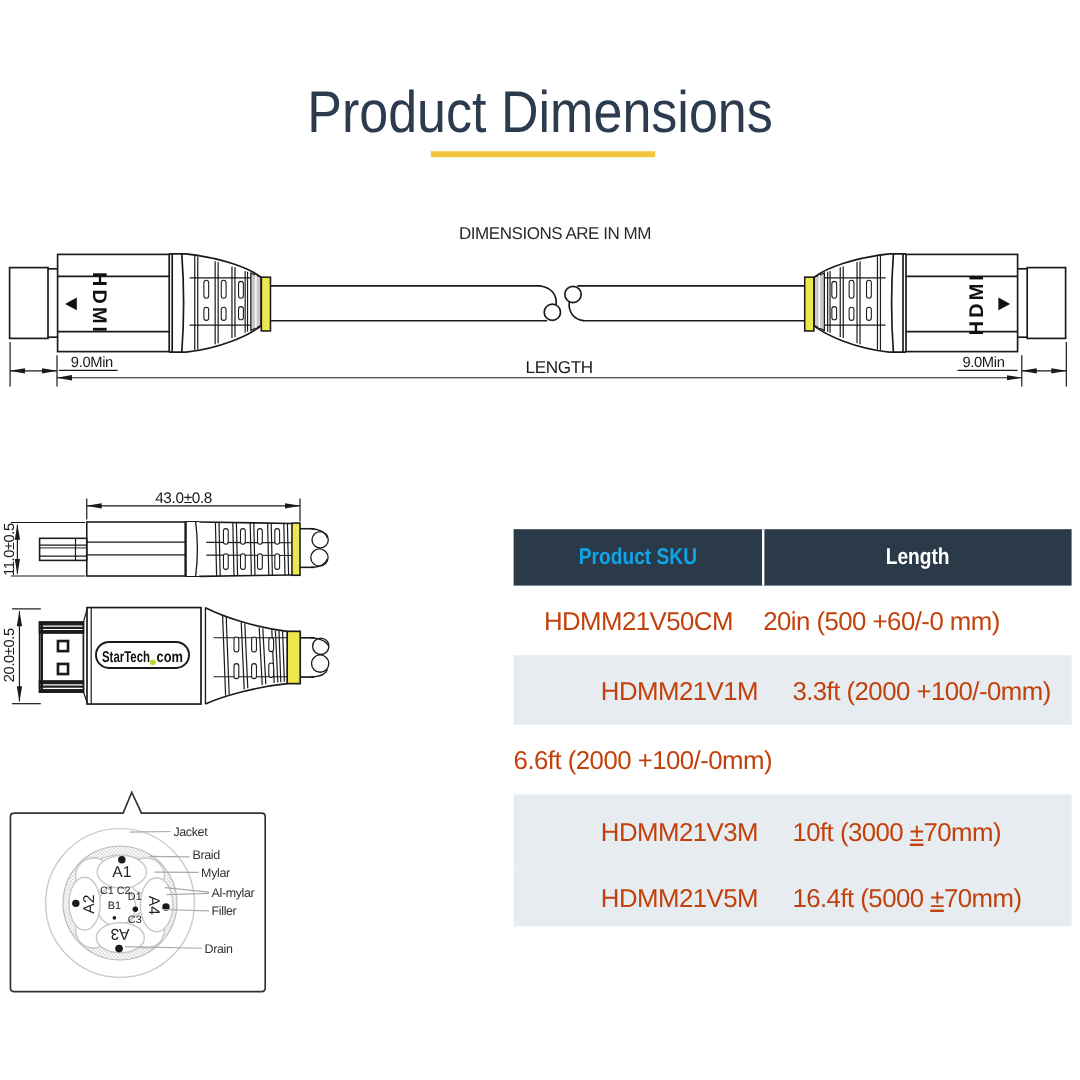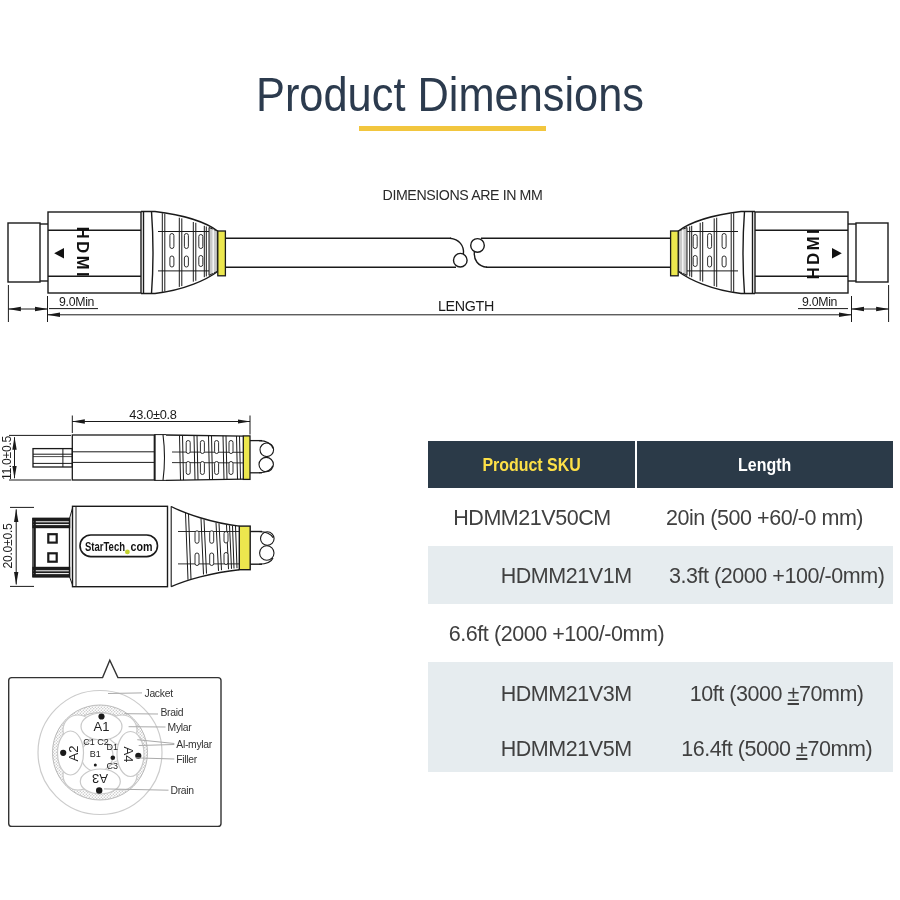--- a/index.html
+++ b/index.html
@@ -2,28 +2,28 @@
 <html><head>
 <meta charset="utf-8">
 <style>
   html,body{margin:0;padding:0;background:#fff;}
   body{width:900px;height:900px;position:relative;font-family:"Liberation Sans",sans-serif;overflow:hidden;}
   .title{position:absolute;left:0;top:66px;width:900px;text-align:center;color:#2c3b4e;font-size:49px;letter-spacing:0;transform:scaleX(0.885);transform-origin:450px 0;}
   .goldline{position:absolute;left:359px;top:126px;width:187px;height:4.5px;background:#f2c63e;}
   .dimnote{position:absolute;left:0;top:187px;width:925px;text-align:center;color:#2a2a2a;font-size:14.2px;letter-spacing:-0.4px;}
   .tbl{position:absolute;left:428px;top:441px;width:465px;}
   .th{height:47px;background:#2b3a48;position:relative;display:flex;align-items:center;}
-  .th .c1{width:208px;text-align:center;color:#fde047;font-size:19px;font-weight:bold;}
+  .th .c1{width:208px;text-align:center;color:#0ea5e9;font-size:19px;font-weight:bold;}
   .th span{display:inline-block;transform:scaleX(0.84);}
   .th .c2{width:257px;text-align:center;color:#fff;font-size:19px;font-weight:bold;}
   .th .vd{position:absolute;left:207px;top:0;width:2px;height:47px;background:#fff;}
-  .tr{display:flex;align-items:center;color:#404040;font-size:21.5px;letter-spacing:-0.45px;}
+  .tr{display:flex;align-items:center;color:#c2410c;font-size:21.5px;letter-spacing:-0.45px;}
   .tr div{position:relative;top:2px;}
   .tr .c1{width:208px;text-align:center;}
-  .tr .c2{width:257px;text-align:center;}
+  .tr .c2{width:257px;}
   .g{background:#e6ecef;padding-left:44px;}
 </style>
 </head>
 <body>
 <div class="title">Product Dimensions</div>
 <div class="goldline"></div>
 <div class="dimnote">DIMENSIONS ARE IN MM</div>
 
 <div class="tbl">
   <div class="th">

